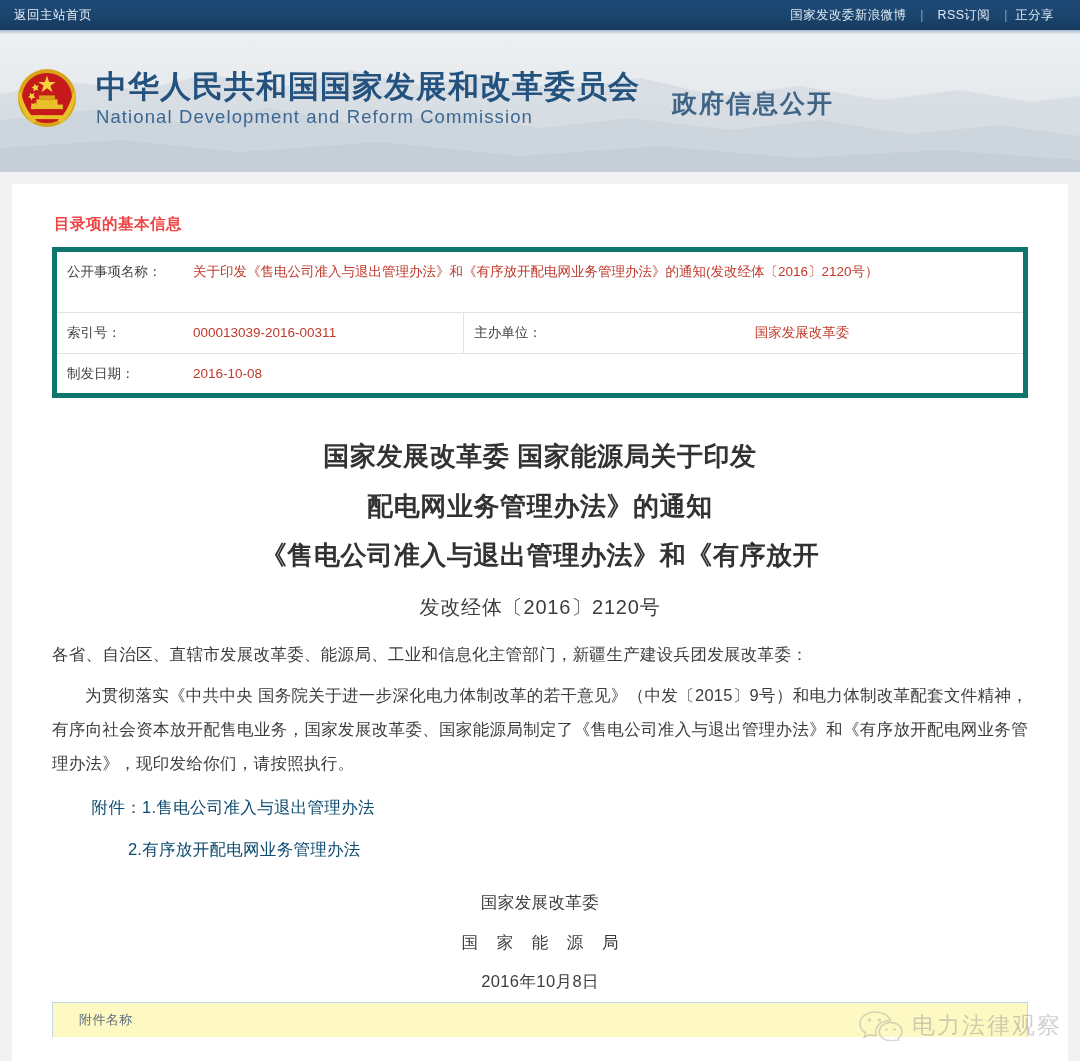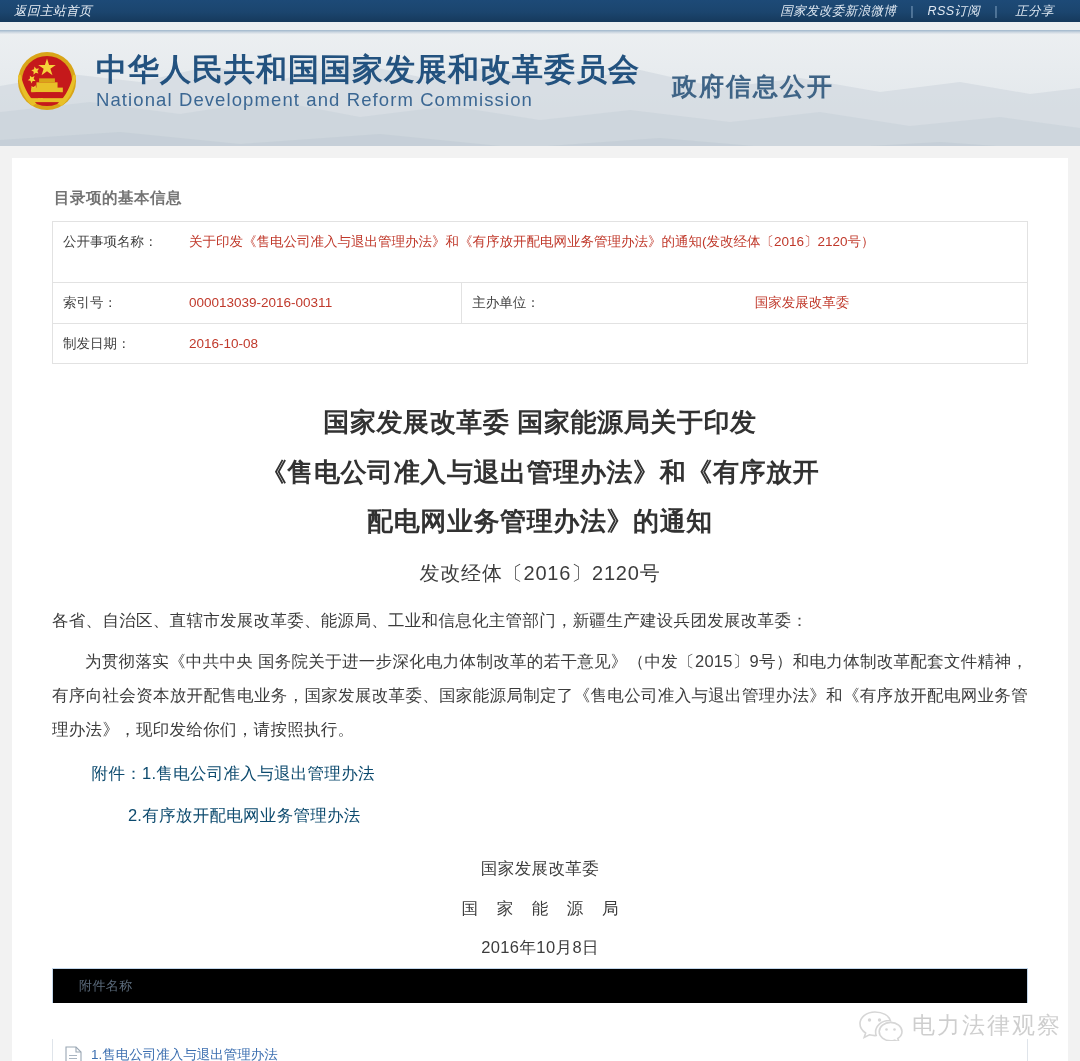--- a/index.html
+++ b/index.html
@@ -10,30 +10,29 @@
     width: 1080px;
     height: 1061px;
     background: #f2f2f2;
     font-family: "Liberation Sans", "DejaVu Sans", sans-serif;
     overflow: hidden;
     position: relative;
   }
 
   
   .topbar {
-    height: 22px;
+    height: 30px;
     background: linear-gradient(180deg, #1d4a77 0%, #1b456e 55%, #16395c 100%);
     display: flex;
     align-items: center;
     justify-content: space-between;
     padding: 0 16px 0 14px;
     box-sizing: border-box;
     position: relative;
     z-index: 5;
-    font-style: italic;
   }
   .topbar-left {
     color: #e8eef5;
     font-size: 12.5px;
     letter-spacing: .5px;
     cursor: pointer;
   }
   .topbar-right {
     display: flex;
     align-items: center;
@@ -44,36 +43,36 @@
     padding: 0 14px;
     cursor: pointer;
     letter-spacing: .4px;
     white-space: nowrap;
   }
   .topbar-right .tb-sep {
     color: #7ea0c0;
     font-size: 12px;
   }
   .topbar-right .tb-share {
-    padding: 0 10px 0 18px;
+    padding: 0 10px 0 8px;
     cursor: pointer;
     letter-spacing: .4px;
     white-space: nowrap;
   }
   .topbar-edge {
     position: absolute;
     left: 0; right: 0; top: 30px;
     height: 4px;
     background: linear-gradient(180deg, #9fb6cb 0%, #cfd9e3 60%, #e7ebee 100%);
     z-index: 4;
   }
 
   
   .header {
-    height: 124px;
+    height: 142px;
     position: relative;
     overflow: hidden;
     background: linear-gradient(180deg, #e9edf0 0%, #e4e9ee 45%, #dfe4e9 100%);
   }
   .mountains { position: absolute; inset: 0; }
   .header-inner {
     position: relative;
     z-index: 3;
     display: flex;
     align-items: center;
@@ -122,33 +121,33 @@
   }
   .card {
     background: #ffffff;
     min-height: 866px;
     padding: 30px 40px 18px 40px;
     box-sizing: border-box;
     position: relative;
   }
 
   .section-title {
-    color: #737373;
+    color: #ef4444;
     font-size: 15.5px;
     font-weight: bold;
     letter-spacing: .5px;
     margin: 0 0 12px 2px;
   }
 
   
   table.meta {
     width: 100%;
     border-collapse: collapse;
     table-layout: fixed;
-    border: 1px solid #0f766e;
+    border: 5px solid #0f766e;
   }
   table.meta td {
     border: 1px solid #e2e2e2;
     padding: 9px 6px 9px 10px;
     font-size: 13.5px;
     vertical-align: top;
     line-height: 1.6;
   }
   td.lbl {
     color: #3f3f3f;
@@ -210,21 +209,21 @@
   }
   .sign .spaced { letter-spacing: 7px; padding-left: 7px; }
 
   
   .attach-box {
     margin-top: 36px;
     border: 1px solid #dfe4ea;
     border-top: none;
   }
   .attach-head {
-    background: #000000;
+    background: #fef9c3;
     color: #5b6b7c;
     font-size: 13px;
     padding: 8px 0 8px 26px;
     border: 1px solid #c2d6ea;
     border-bottom: none;
     letter-spacing: .4px;
   }
   .attach-row {
     display: flex;
     align-items: center;
@@ -339,22 +338,22 @@
       <tr>
         <td class="lbl">制发日期：</td>
         <td class="val" colspan="3">2016-10-08</td>
       </tr>
     </tbody>
       </table>
 
     <div class="doc">
       <div class="doc-title">
         <div>国家发展改革委  国家能源局关于印发</div>
+        <div>配电网业务管理办法》的通知</div>
         <div>《售电公司准入与退出管理办法》和《有序放开</div>
-        <div>配电网业务管理办法》的通知</div>
       </div>
 
       <div class="doc-number">发改经体〔2016〕2120号</div>
 
       <div class="doc-para">各省、自治区、直辖市发展改革委、能源局、工业和信息化主管部门，新疆生产建设兵团发展改革委：</div>
 
       <div class="doc-para indent">为贯彻落实《中共中央 国务院关于进一步深化电力体制改革的若干意见》（中发〔2015〕9号）和电力体制改革配套文件精神，有序向社会资本放开配售电业务，国家发展改革委、国家能源局制定了《售电公司准入与退出管理办法》和《有序放开配电网业务管理办法》，现印发给你们，请按照执行。</div>
 
       <div class="attach-line">附件：1.售电公司准入与退出管理办法</div>
       <div class="attach-line sub">2.有序放开配电网业务管理办法</div>

